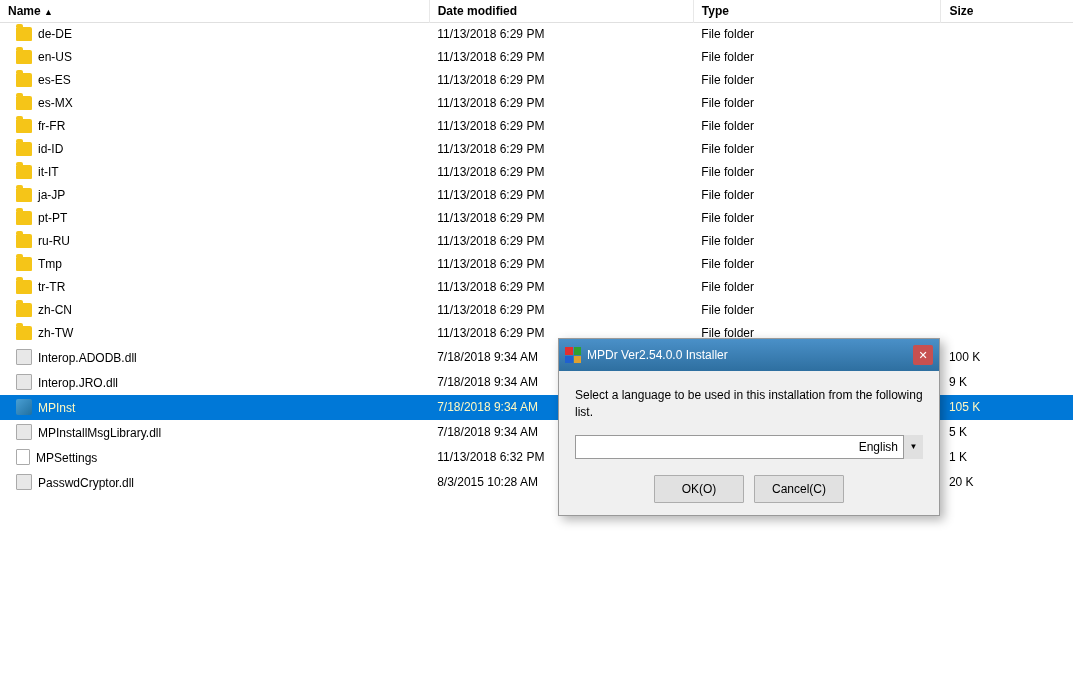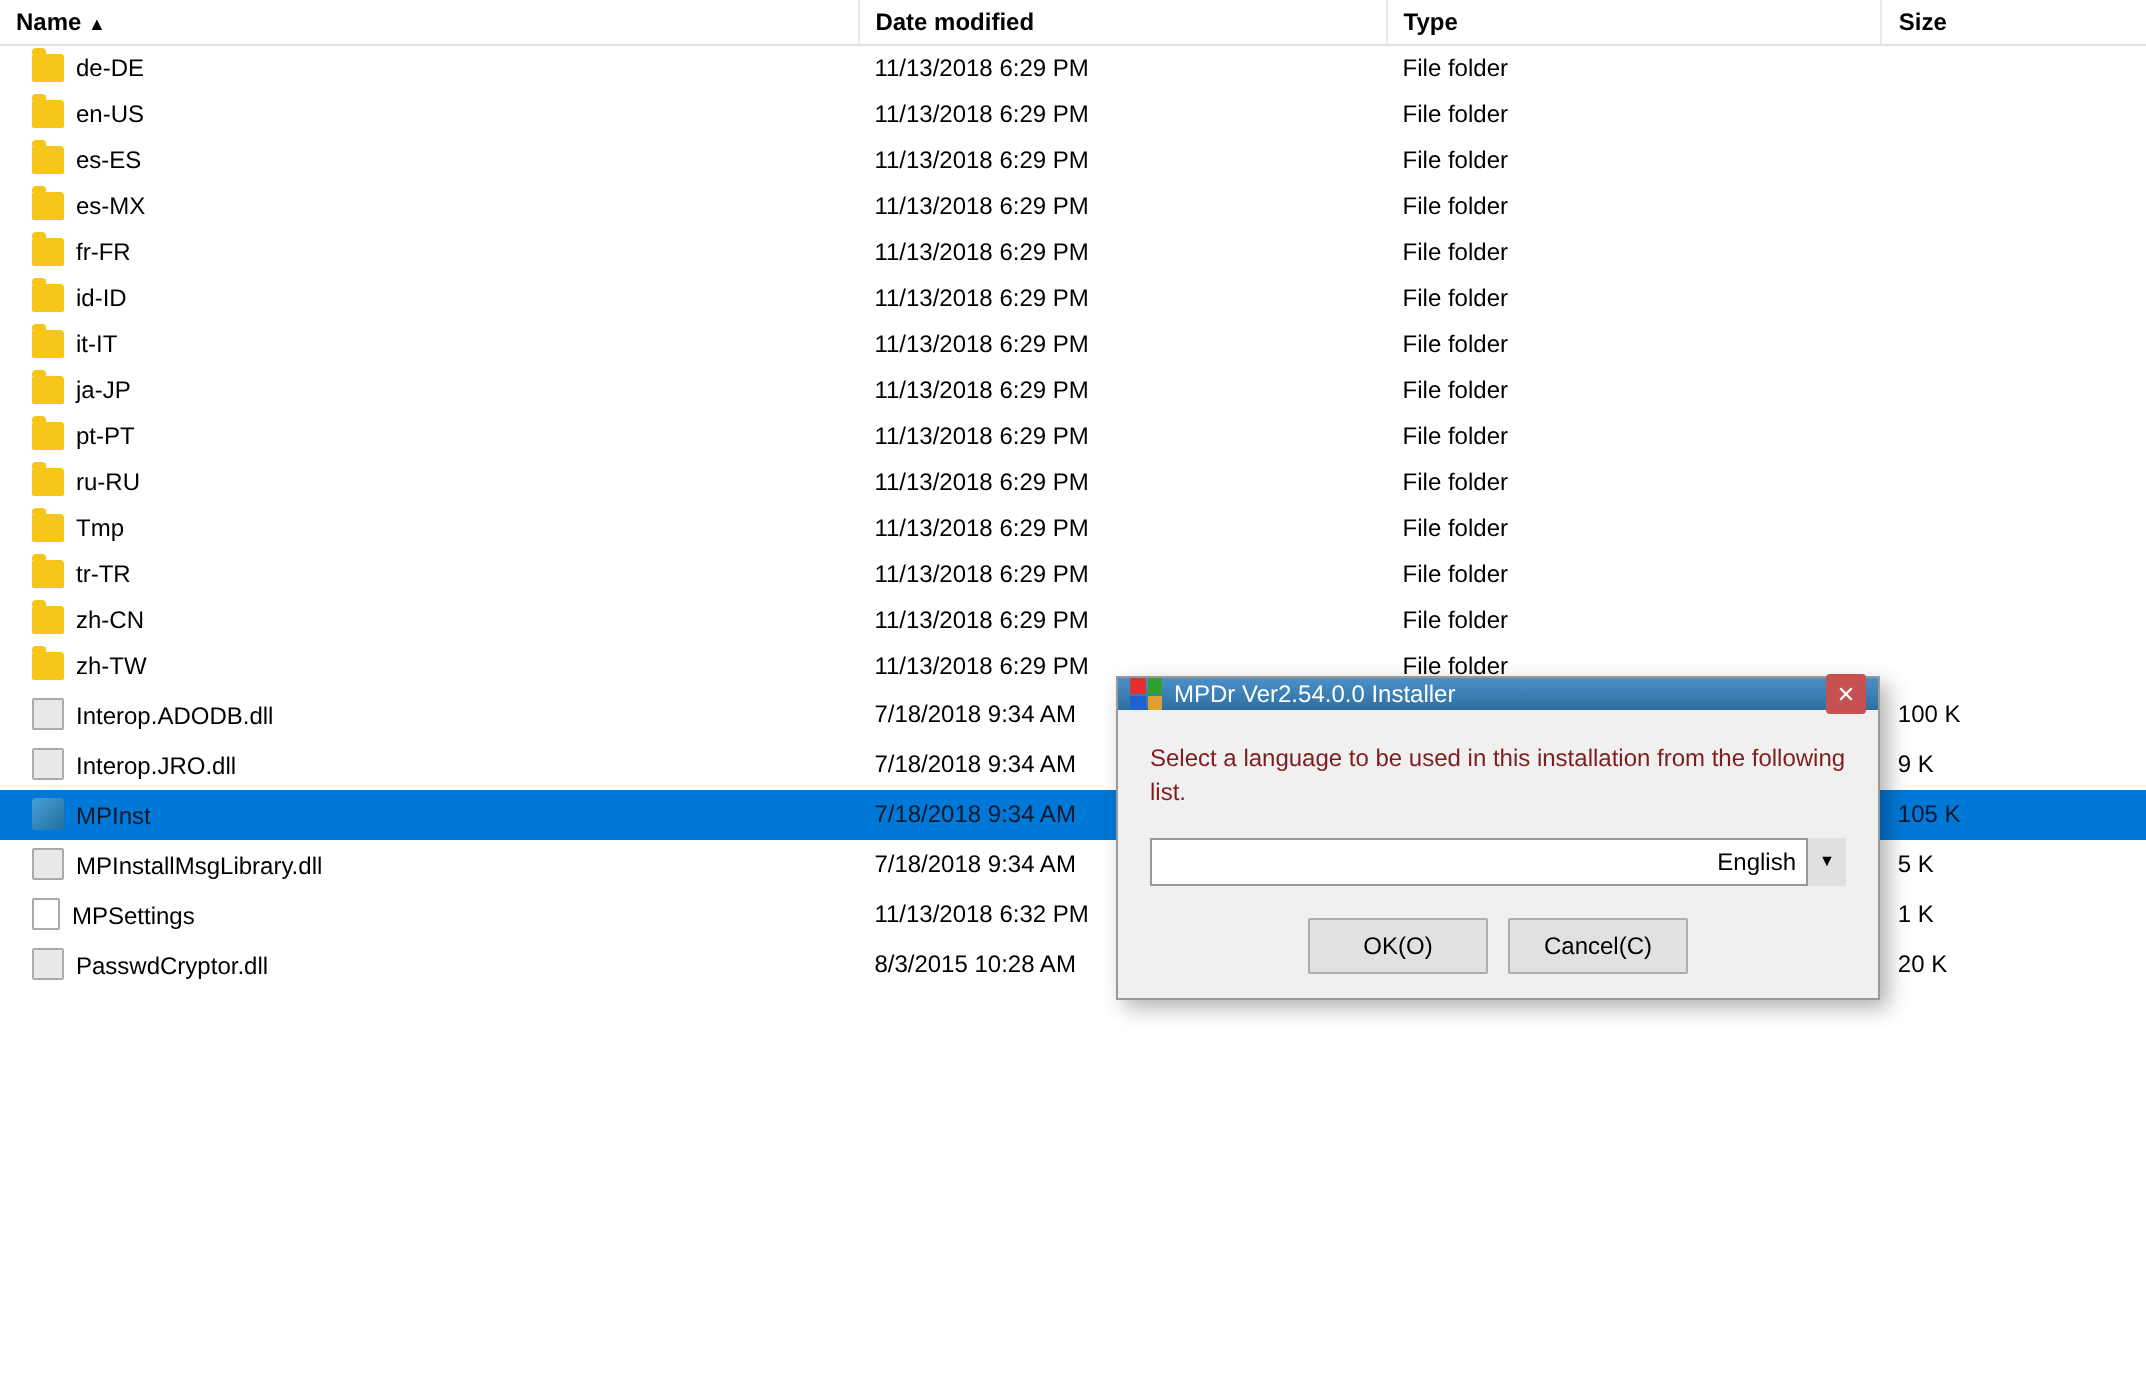--- a/index.html
+++ b/index.html
@@ -49,21 +49,21 @@
     .file-table tbody tr {
       border-bottom: 1px solid transparent;
     }
 
     .file-table tbody tr.selected {
       background: #0078d7;
       color: #fff;
     }
 
     .file-table tbody tr.selected td {
-      color: #0f172a;
+      color: #fef9c3;
     }
 
     .file-table tbody td {
       padding: 2px 8px;
       white-space: nowrap;
       color: #000;
     }
 
     .file-table tbody td:first-child {
       display: flex;
@@ -148,21 +148,21 @@
       border: 1px solid #999;
       box-shadow: 4px 4px 10px rgba(0,0,0,0.3);
     }
 
     .dialog-titlebar {
       display: flex;
       align-items: center;
       justify-content: space-between;
       background: linear-gradient(to bottom, #4a90c8 0%, #2e6fa0 100%);
       padding: 4px 6px;
-      height: 16px;
+      height: 32px;
     }
 
     .dialog-title-left {
       display: flex;
       align-items: center;
       gap: 6px;
     }
 
     .dialog-title-text {
       color: #fff;
@@ -183,21 +183,21 @@
       justify-content: center;
       border-radius: 2px;
     }
 
     .dialog-body {
       padding: 16px 16px 12px 16px;
     }
 
     .dialog-message {
       font-size: 12px;
-      color: #7f1d1d;
+      color: #000000;
       margin-bottom: 14px;
       line-height: 1.4;
     }
 
     .dialog-select-row {
       display: flex;
       align-items: center;
       margin-bottom: 16px;
     }
 

